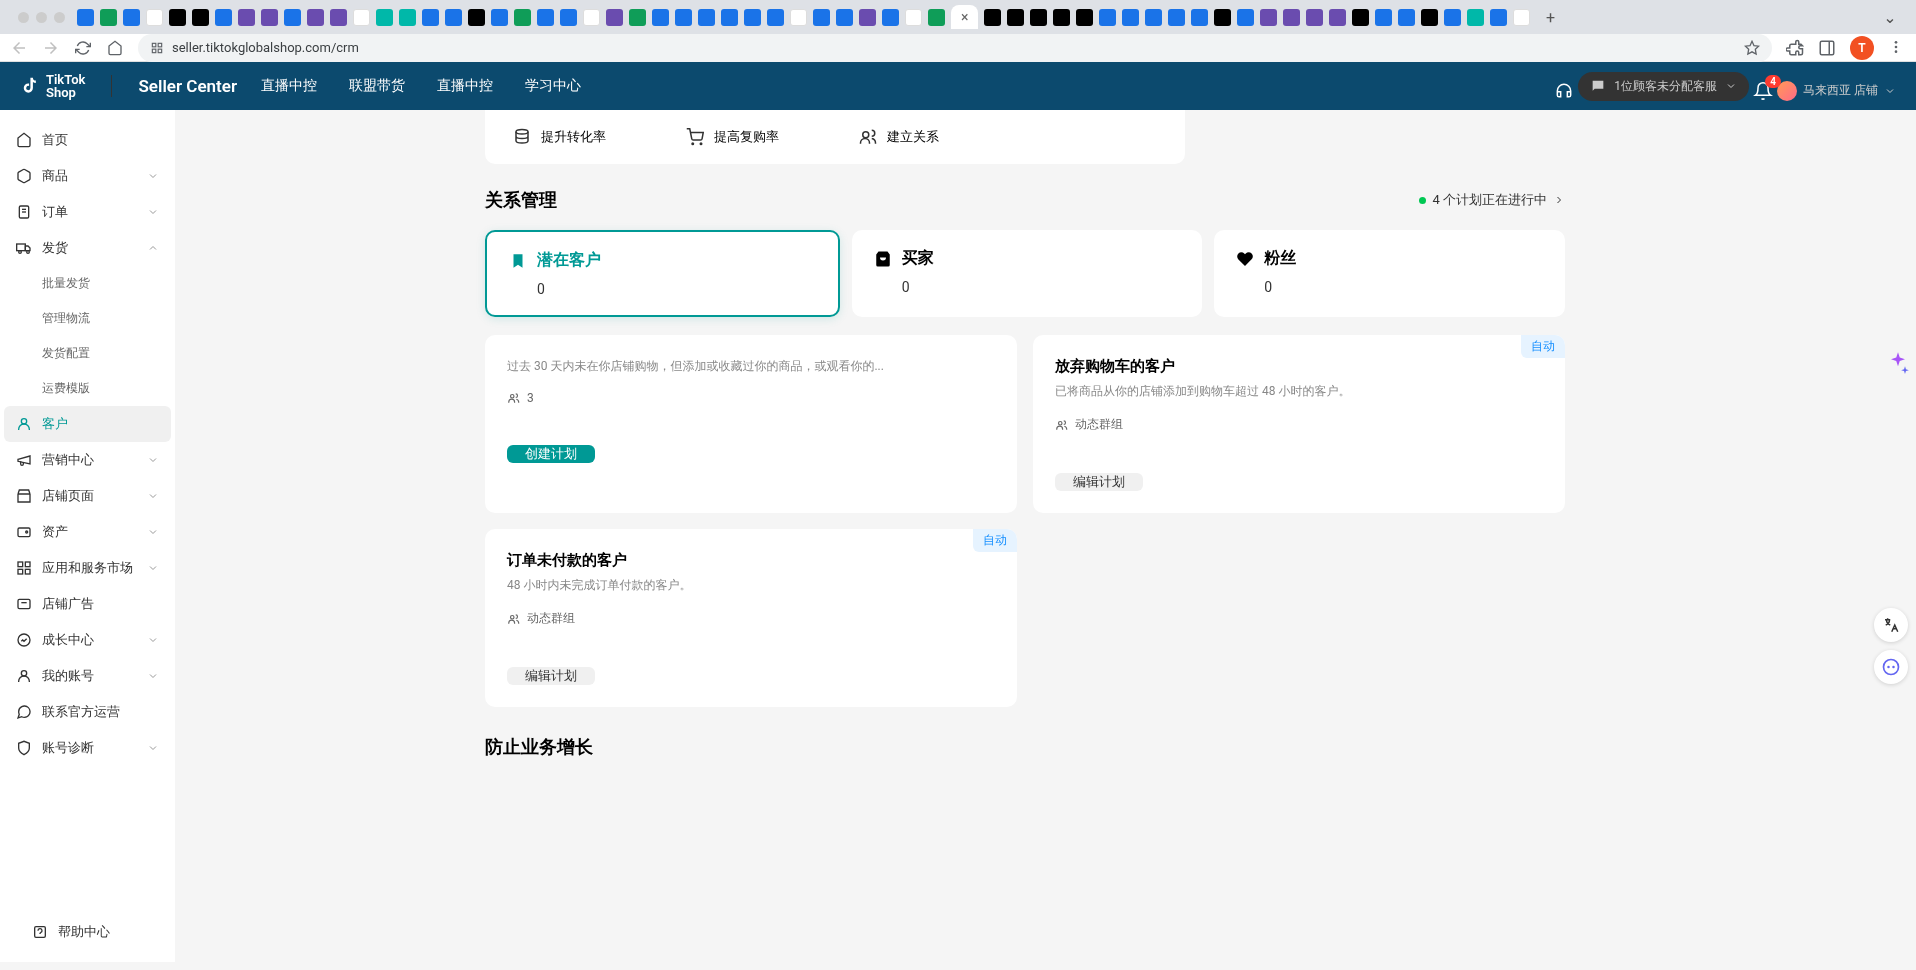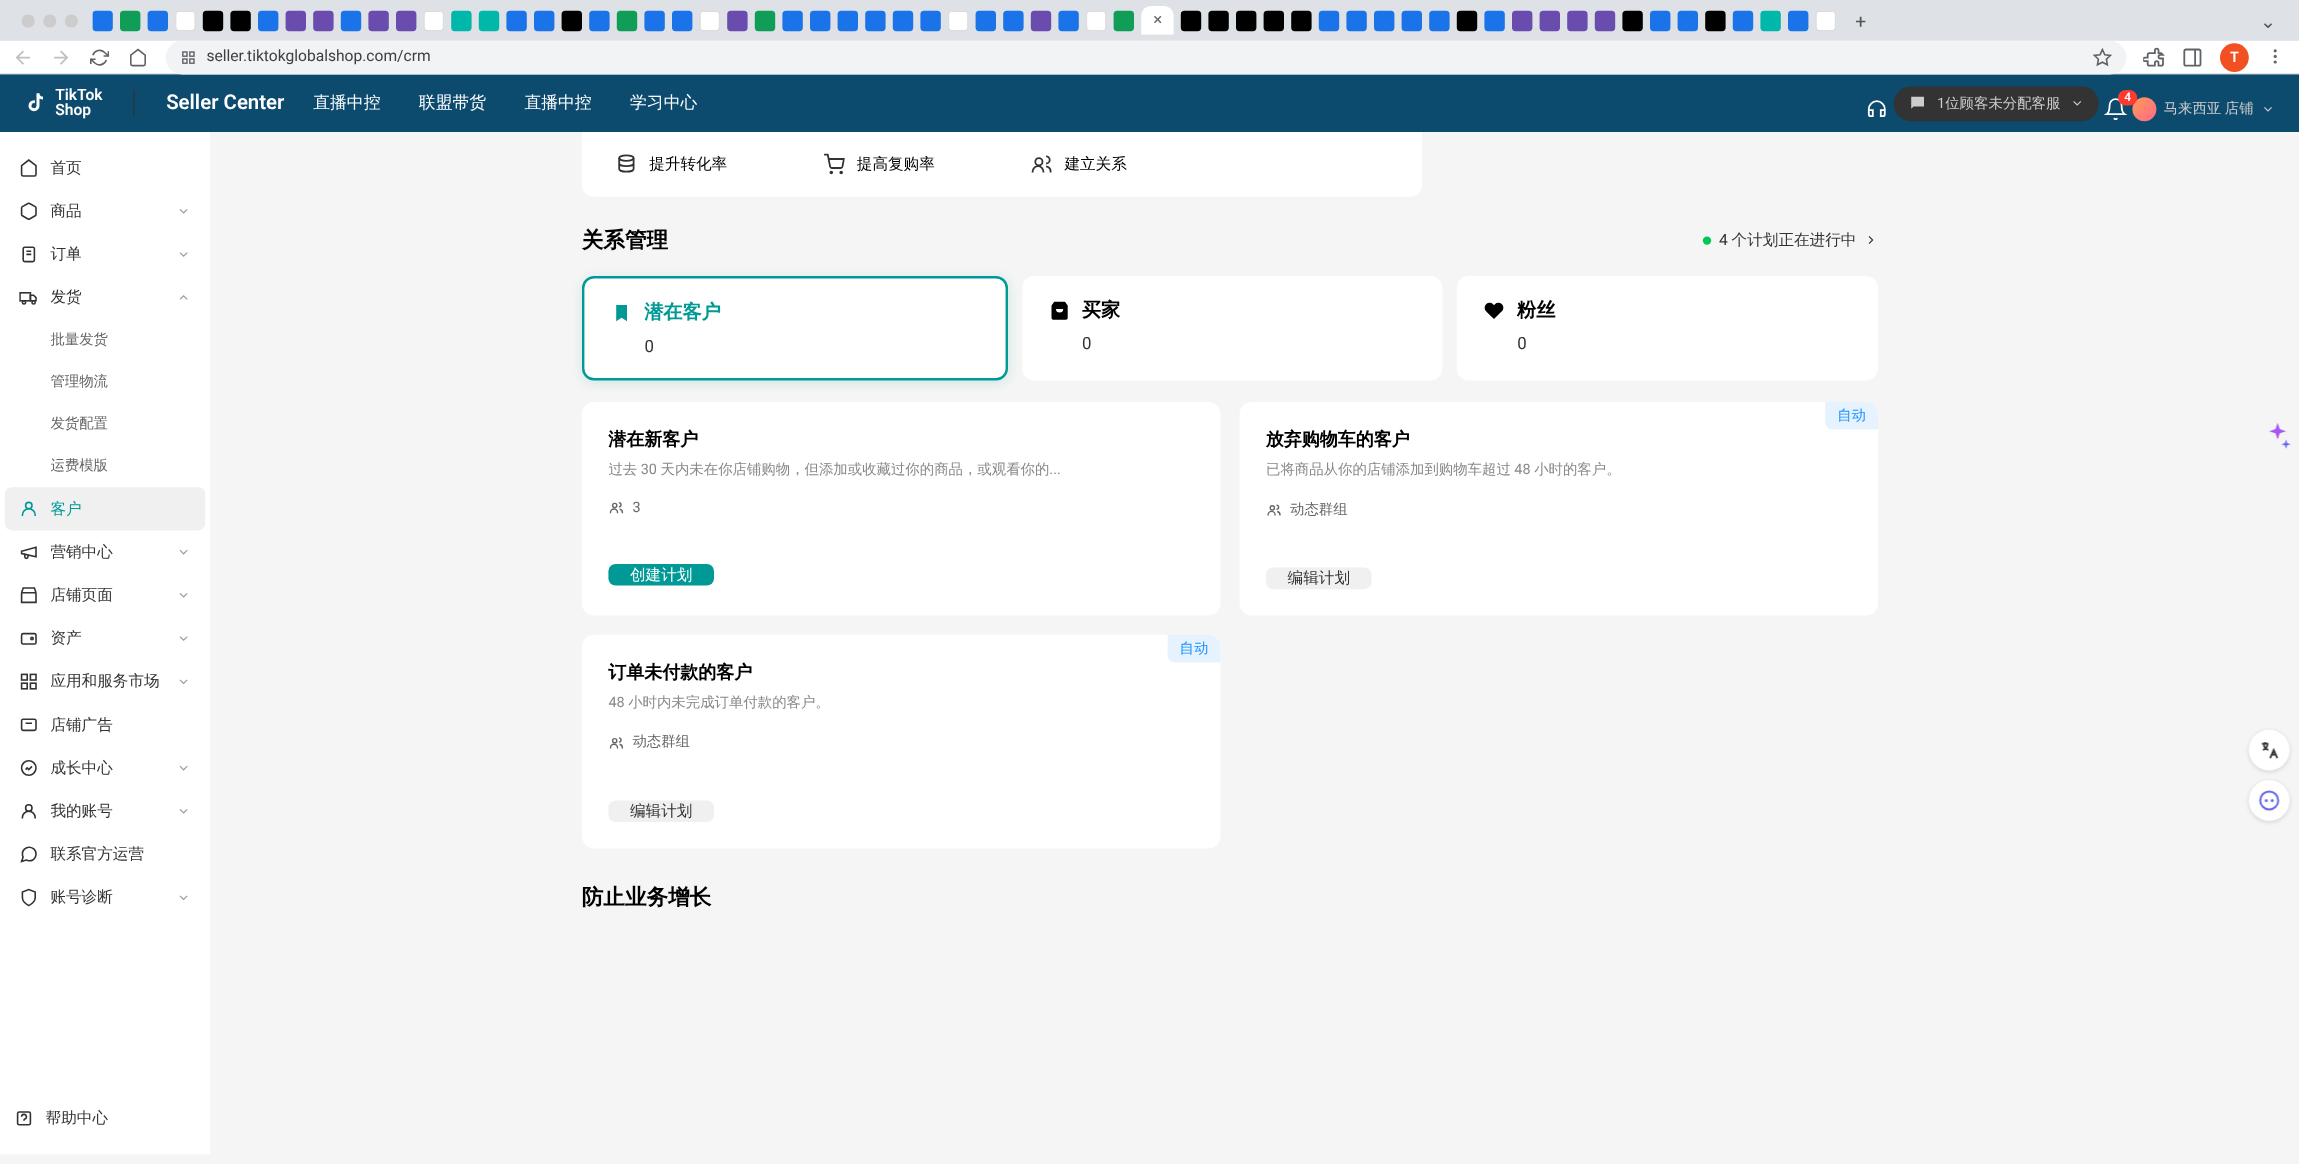--- a/index.html
+++ b/index.html
@@ -51,21 +51,21 @@
 
 
 .app-body { display: flex; height: calc(970px - 34px - 36px - 48px); }
 .sidebar { width: 175px; background: #fff; padding: 12px 4px; overflow-y: auto; position: relative; }
 .side-item { display: flex; align-items: center; gap: 10px; padding: 9px 12px; font-size: 13px; color: #333; border-radius: 6px; cursor: pointer; }
 .side-item.active { background: #f0f0f0; color: #009995; font-weight: 500; }
 .side-icon { width: 16px; height: 16px; display: flex; align-items: center; justify-content: center; flex-shrink: 0; }
 .side-label { flex: 1; }
 .chev { width: 12px; height: 12px; color: #999; }
 .sub-item { padding: 9px 12px 9px 38px; font-size: 12px; color: #666; cursor: pointer; }
-.sidebar-footer { position: absolute; bottom: 12px; left: 0; right: 4px; }
+.sidebar-footer { position: absolute; bottom: 12px; left: 20px; right: 4px; }
 
 
 .main { flex: 1; background: #f5f5f5; padding: 0 24px 24px; overflow-y: auto; position: relative; }
 .benefits-strip { background: #fff; border-radius: 0 0 10px 10px; padding: 18px 28px; margin: 0 0 24px 286px; width: 700px; display: flex; gap: 80px; }
 .benefit { display: flex; align-items: center; gap: 10px; font-size: 13px; font-weight: 500; }
 .benefit-icon { width: 18px; height: 18px; color: #333; }
 
 .section-head { display: flex; align-items: center; justify-content: space-between; margin: 0 0 18px 286px; width: 1080px; }
 .section-title { font-size: 18px; font-weight: 600; }
 .plans-status { font-size: 13px; color: #333; display: flex; align-items: center; gap: 6px; }
@@ -518,21 +518,20 @@
               <path d="M20.8 4.6a5.5 5.5 0 0 0-7.8 0L12 5.7l-1-1a5.5 5.5 0 0 0-7.8 7.8l1 1L12 21.2l7.8-7.8 1-1a5.5 5.5 0 0 0 0-7.8z"></path>
             </svg>
           <span class="cat-label">粉丝</span>
         </div>
         <div class="cat-count">0</div>
       </div>
     </div>
 
     <div class="cards-grid">
       <div class="card">
-        <div class="card-title">潜在新客户</div>
         <div class="card-desc">过去 30 天内未在你店铺购物，但添加或收藏过你的商品，或观看你的...</div>
         <div class="card-meta">
           <svg class="meta-icon" viewBox="0 0 24 24" fill="none" stroke="currentColor" stroke-width="2">
               <circle cx="9" cy="9" r="3"></circle>
               <path d="M3 20v-1a5 5 0 0 1 10 0v1M15 11a3 3 0 1 0 0-6M20 20v-1a5 5 0 0 0-4-4.9"></path>
             </svg>
           <span>3</span>
         </div>
         <button class="card-btn btn-primary">创建计划</button>
       </div>

